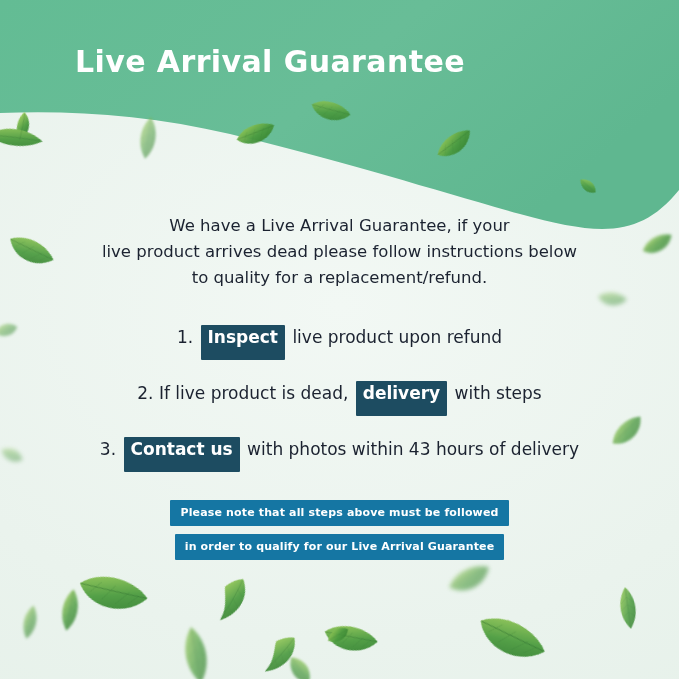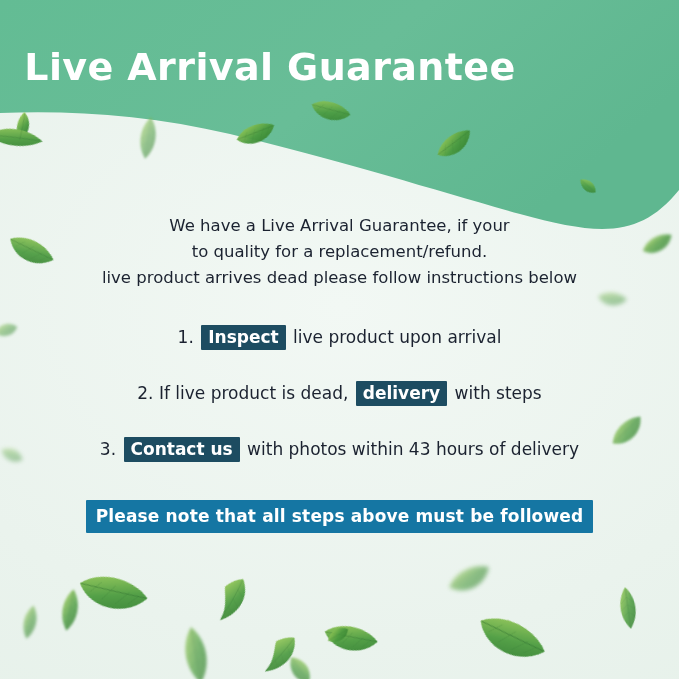--- a/index.html
+++ b/index.html
@@ -27,30 +27,30 @@
     position: absolute;
     top: 0;
     left: 0;
     width: 679px;
     height: 240px;
     z-index: 2;
     pointer-events: none;
   }
   .header-title {
     position: absolute;
-    top: 12px;
+    top: 6px;
     left: 0;
     width: 540px;
     height: 110px;
     z-index: 4;
     display: flex;
     align-items: center;
     justify-content: center;
     color: #ffffff;
-    font-size: 38px;
+    font-size: 30px;
     font-weight: 700;
     letter-spacing: 0.4px;
     text-align: center;
     font-family: "DejaVu Sans", sans-serif;
     white-space: nowrap;
   }
 
   
   .leaf-layer {
     position: absolute;
@@ -99,41 +99,41 @@
     line-height: 30px;
     height: 56px;
     font-family: "DejaVu Sans", sans-serif;
     white-space: nowrap;
   }
   .hl {
     display: inline-block;
     background: #1d4c61;
     color: #ffffff;
     font-weight: 700;
-    padding: 1px 7px 2px 7px;
+    padding: 1px 7px 12px 7px;
     margin: 0 2px;
     border-radius: 1px;
     line-height: 22px;
   }
 
   .footer-note {
     position: absolute;
     top: 500px;
     left: 0;
     width: 679px;
     display: flex;
     flex-direction: column;
     align-items: center;
     gap: 8px;
   }
   .footer-line {
     display: inline-block;
     background: #1576a3;
     color: #ffffff;
-    font-size: 17px;
+    font-size: 11px;
     font-weight: 700;
     letter-spacing: 0.15px;
     padding: 6px 10px 7px 10px;
     font-family: "DejaVu Sans", sans-serif;
     white-space: nowrap;
     border-radius: 1px;
   }
 </style>
 </head>
 <body>
@@ -490,47 +490,48 @@
           <path d="M3 20 C18 2 44 2 57 20 C44 38 18 38 3 20 Z" fill="url(#lg23)"></path>
           <path d="M4 20 L56 20" stroke="#2c6f29" stroke-width="0.9" opacity="0.5" fill="none"></path>
         </svg>
       </div>
     </div>
 
   <div class="content">
 
     <div class="intro">
       <div>We have a Live Arrival Guarantee, if your</div>
+      <div>live product arrives dead please follow instructions below</div>
       <div>to quality for a replacement/refund.</div>
-      <div>live product arrives dead please follow instructions below</div>
     </div>
 
     <div class="steps">
 
       <div class="step">
         <span>1.</span>
         <span></span>
         <span class="hl">Inspect</span>
-        <span>live product upon arrival</span>
+        <span>live product upon refund</span>
       </div>
 
       <div class="step">
         <span>2.</span>
         <span>If live product is dead,</span>
         <span class="hl">delivery</span>
         <span>with steps</span>
       </div>
 
       <div class="step">
         <span>3.</span>
         <span></span>
         <span class="hl">Contact us</span>
         <span>with photos within 43 hours of delivery</span>
       </div>
 
     </div>
 
     <div class="footer-note">
       <div class="footer-line">Please note that all steps above must be followed</div>
+      <div class="footer-line">in order to qualify for our Live Arrival Guarantee</div>
     </div>
 
   </div>
 </div>
 
 </body></html>

